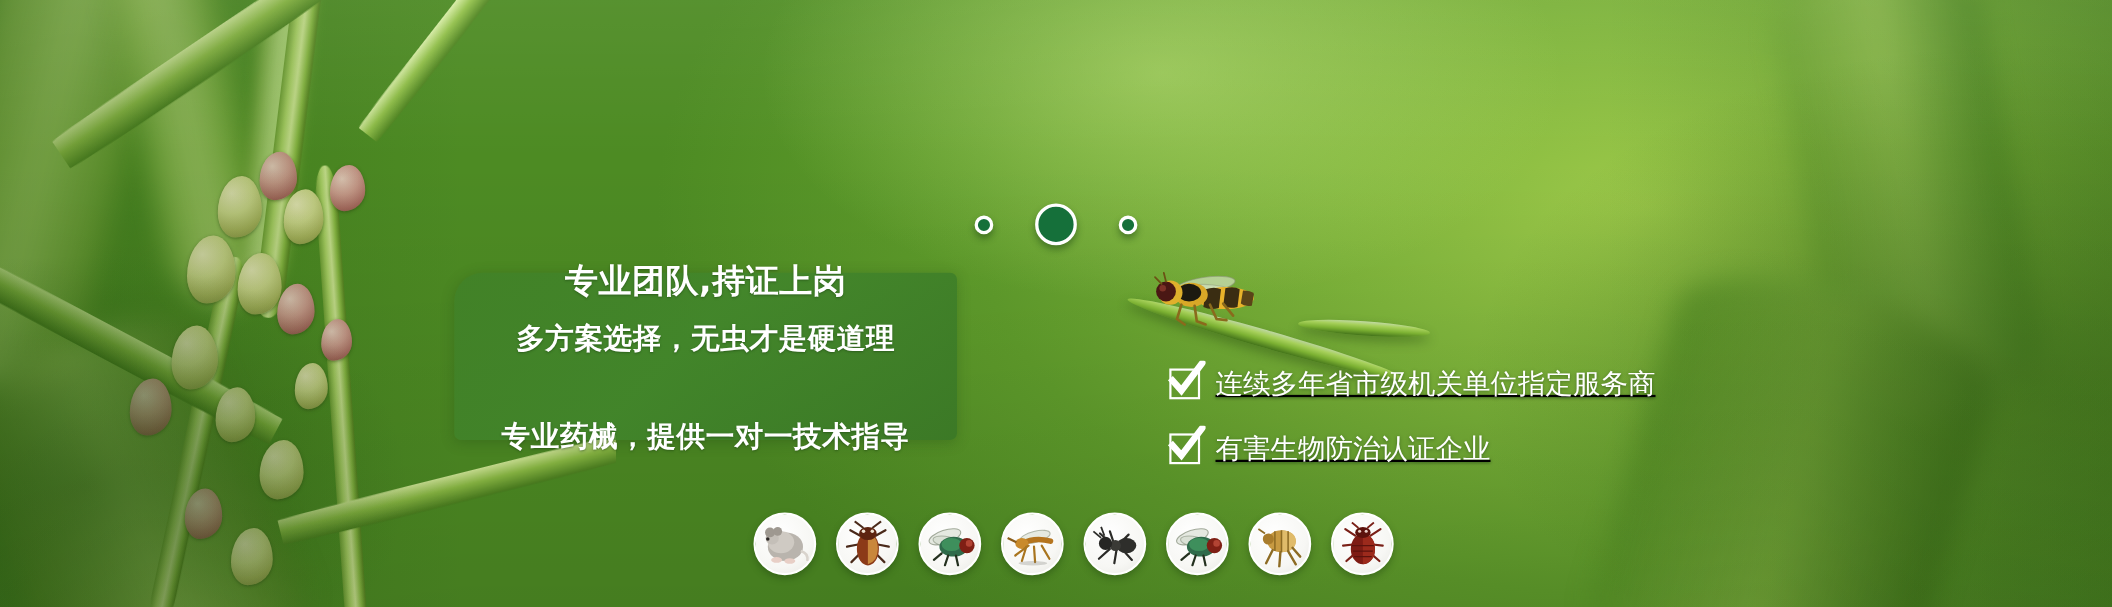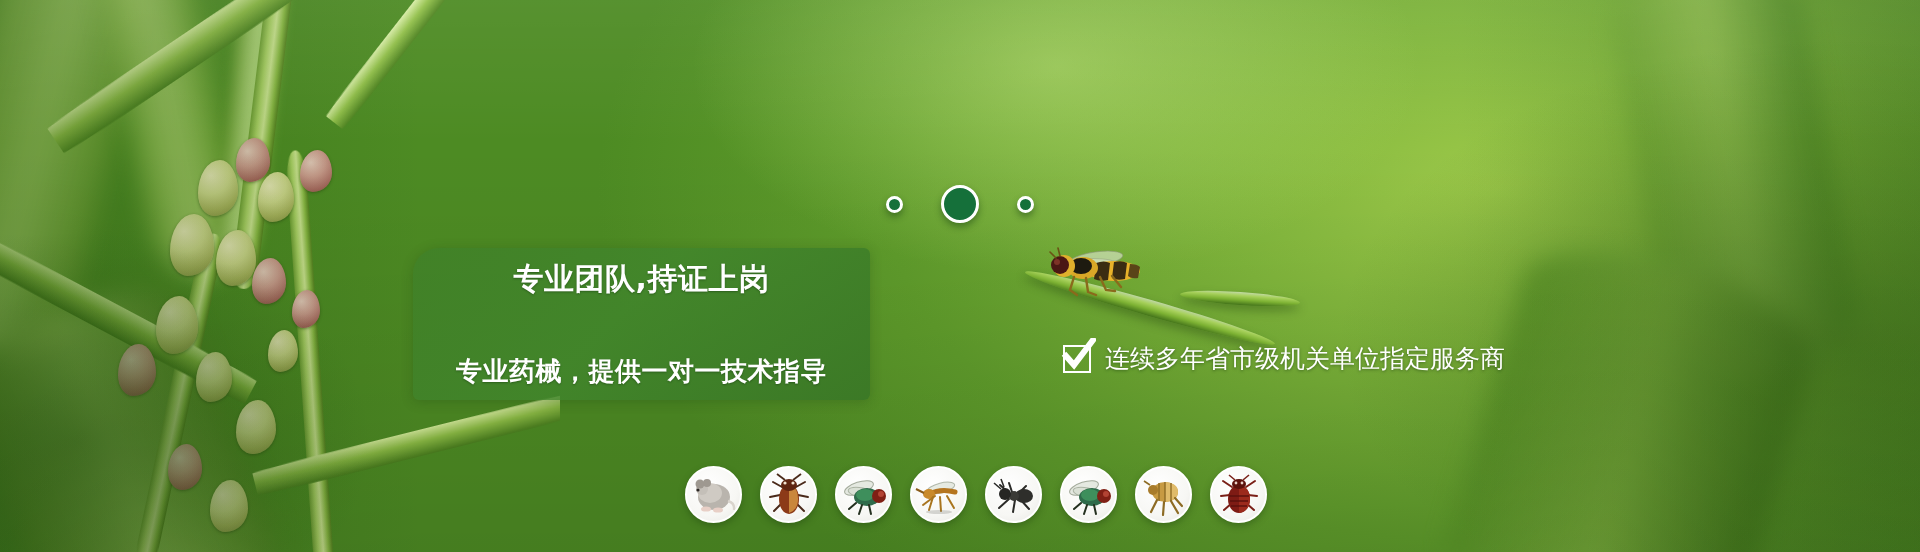--- a/index.html
+++ b/index.html
@@ -142,24 +142,25 @@
     text-shadow: 0 1px 2px rgba(20,50,14,.45);
   }
   .panel-line.l1 { font-size: 30px; letter-spacing: .5px; }
   .panel-line.l2 { font-size: 26px; letter-spacing: .5px; }
   .panel-line.l3 { font-size: 26px; letter-spacing: .5px; margin-top: 40px; }
 
   
   .bullets {
     position: absolute;
     left: 1063px;
-    top: 342px;
+    top: 332px;
     display: flex;
     flex-direction: column;
     gap: 26px;
+    text-decoration: underline;
   }
   .bullet {
     display: flex;
     align-items: center;
     gap: 14px;
   }
   .check-box {
     width: 28px; height: 28px;
     flex: 0 0 auto;
     position: relative;
@@ -293,35 +294,45 @@
 
 
   <div class="dots">
     <span class="dot small"></span>
     <span class="dot big"></span>
     <span class="dot small"></span>
   </div>
 
   <div class="panel">
     <div class="panel-line l1">专业团队,持证上岗</div>
+    <div class="panel-line l2">多方案选择，无虫才是硬道理</div>
     <div class="panel-line l3">专业药械，提供一对一技术指导</div>
   </div>
 
   <div class="bullets">
 
     <div class="bullet">
       <span class="check-box">
         <span class="frame"></span>
         <svg width="36" height="34" viewBox="0 0 36 34">
           <path d="M6 18 L14 27 L33 2" fill="none" stroke="#ffffff" stroke-width="6" stroke-linecap="square" stroke-linejoin="miter"></path>
         </svg>
       </span>
       <span class="bullet-text">连续多年省市级机关单位指定服务商</span>
     </div>
 
+    <div class="bullet">
+      <span class="check-box">
+        <span class="frame"></span>
+        <svg width="36" height="34" viewBox="0 0 36 34">
+          <path d="M6 18 L14 27 L33 2" fill="none" stroke="#ffffff" stroke-width="6" stroke-linecap="square" stroke-linejoin="miter"></path>
+        </svg>
+      </span>
+      <span class="bullet-text">有害生物防治认证企业</span>
+    </div>
 
   </div>
 
   <div class="pests">
 
     <span class="pest">
       <svg width="48" height="40" viewBox="0 0 48 40">
         <ellipse cx="24" cy="22" rx="16" ry="13" fill="#b9b4ad"></ellipse>
         <ellipse cx="20" cy="18" rx="12" ry="10" fill="#cfcac3"></ellipse>
         <circle cx="12" cy="14" r="6" fill="#c4bfb8"></circle>

